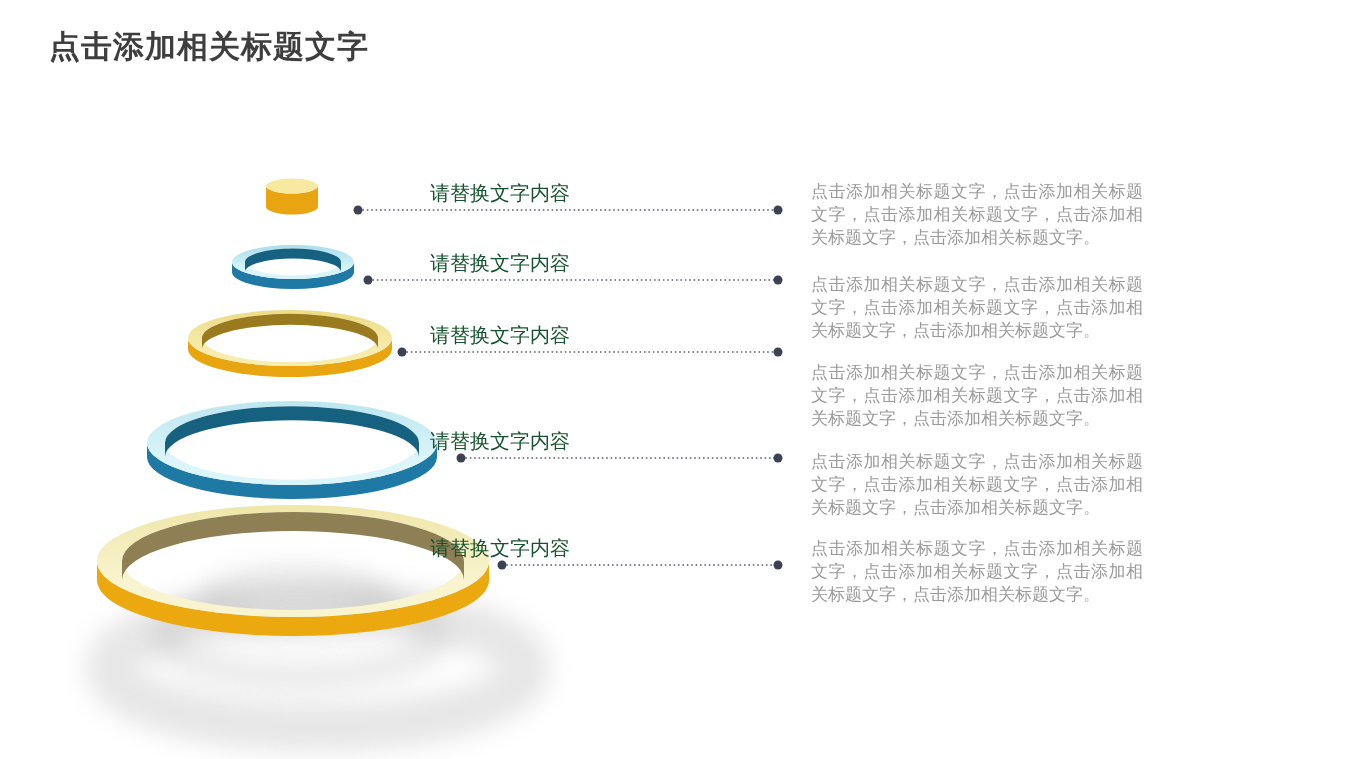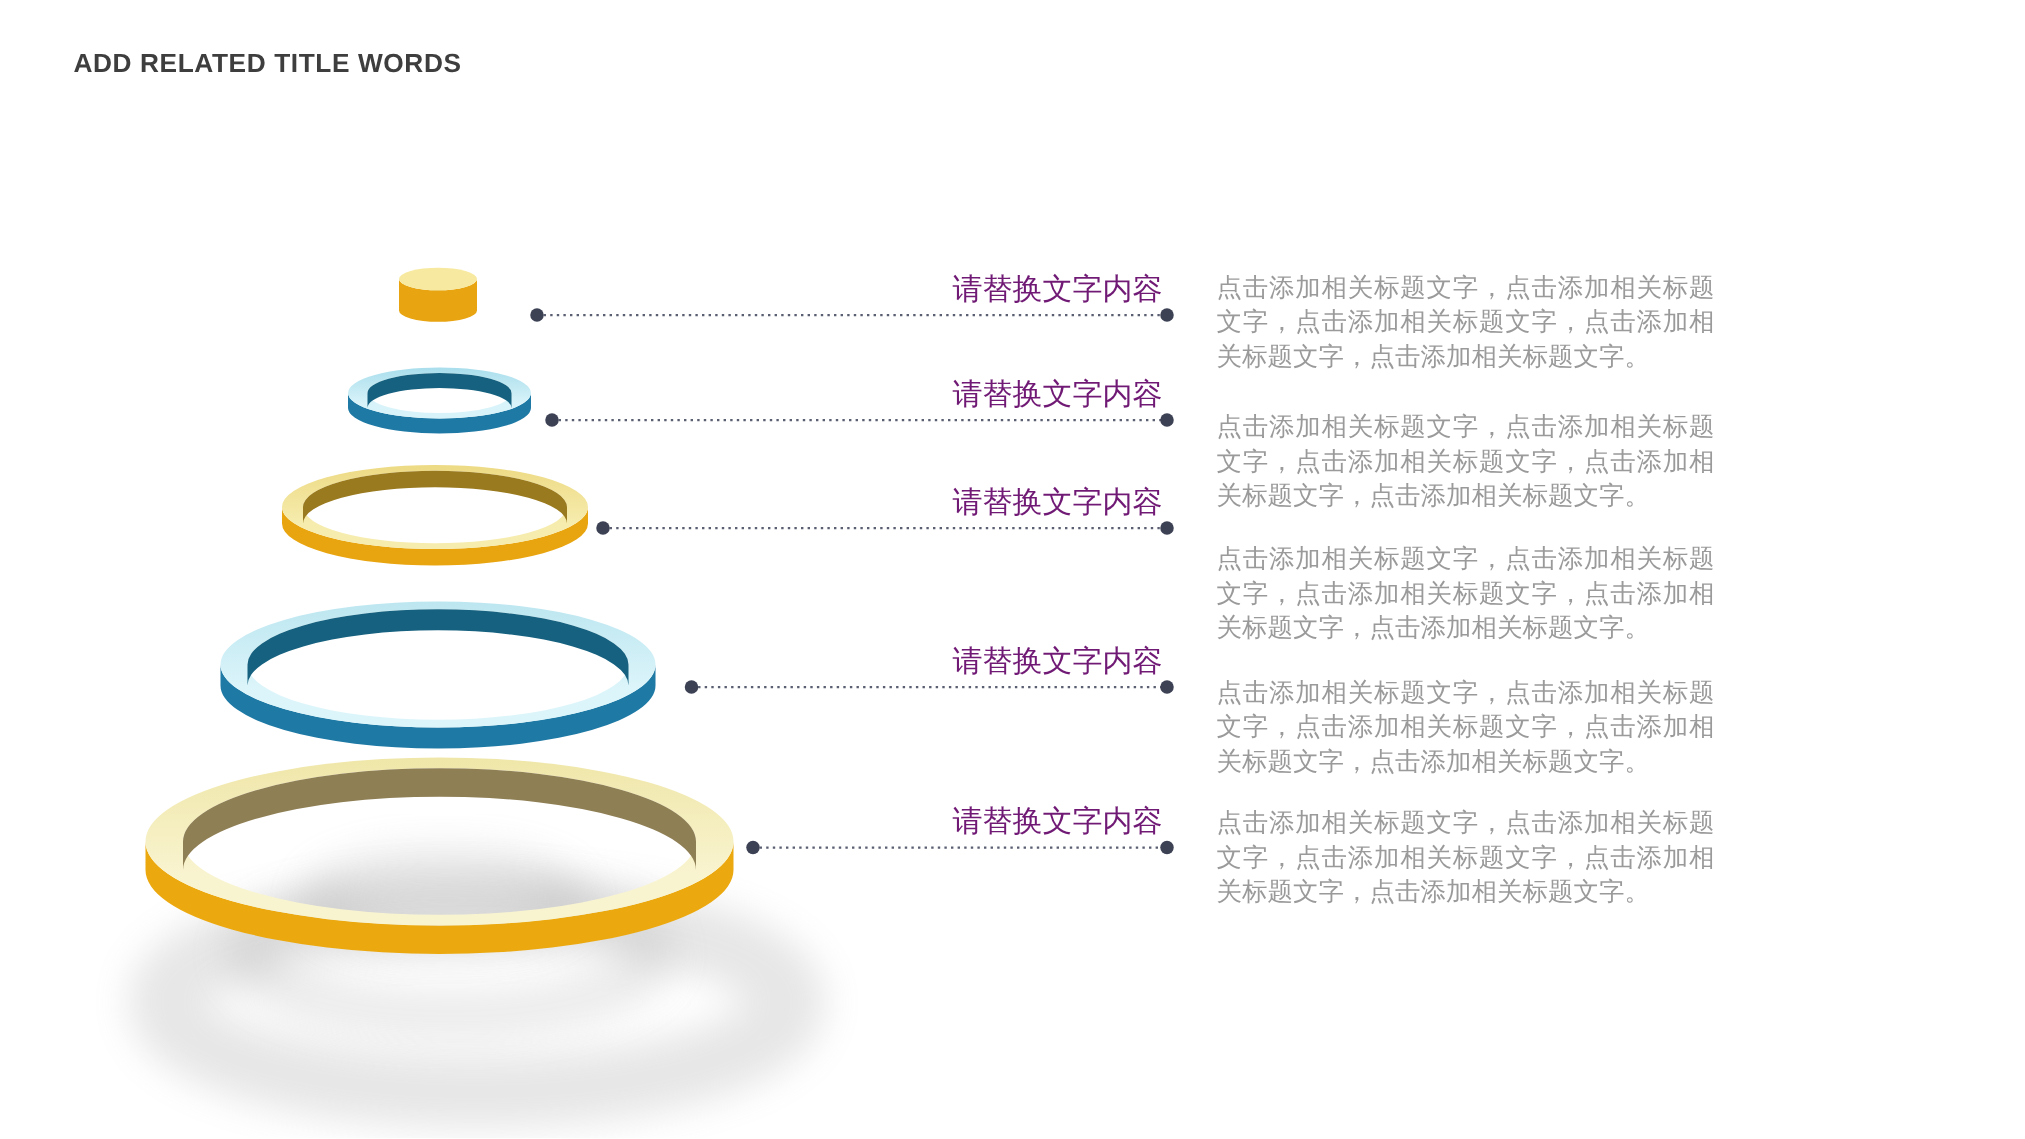--- a/index.html
+++ b/index.html
@@ -23,42 +23,42 @@
     margin:4px 0 0 0;
     font-size:17.5px;
     font-weight:700;
     color:#3e3e3e;
     letter-spacing:0.4px;
   }
   .diagram-svg{position:absolute;left:0;top:0;}
   .row-heading{
     position:absolute;
     left:430px;width:345px;
-    text-align:right;
+    text-align:left;
     font-size:20px;
-    color:#701a75;
+    color:#14532d;
     line-height:25px;
     white-space:nowrap;
   }
   .row-body{
     position:absolute;
     left:811px;width:332px;
     font-size:17px;
     color:#9a9a9a;
     line-height:23px;
     text-align:justify;
   }
 </style>
 </head>
 <body>
 
 <div class="slide">
 
   <div class="header">
-    <p class="subtitle">ADD RELATED TITLE WORDS</p>
+    <h1 class="title">点击添加相关标题文字</h1>
   </div>
 
   <svg class="diagram-svg" width="1350" height="759" viewBox="0 0 1350 759">
     <defs>
       <filter id="blurBig" x="-60%" y="-60%" width="220%" height="220%">
         <feGaussianBlur stdDeviation="12"></feGaussianBlur>
       </filter>
       <linearGradient id="gGoldTop3" x1="0" y1="0" x2="0" y2="1">
         <stop offset="0" stop-color="#EDDA84"></stop>
           <stop offset="0.7" stop-color="#F6ECAE"></stop>

